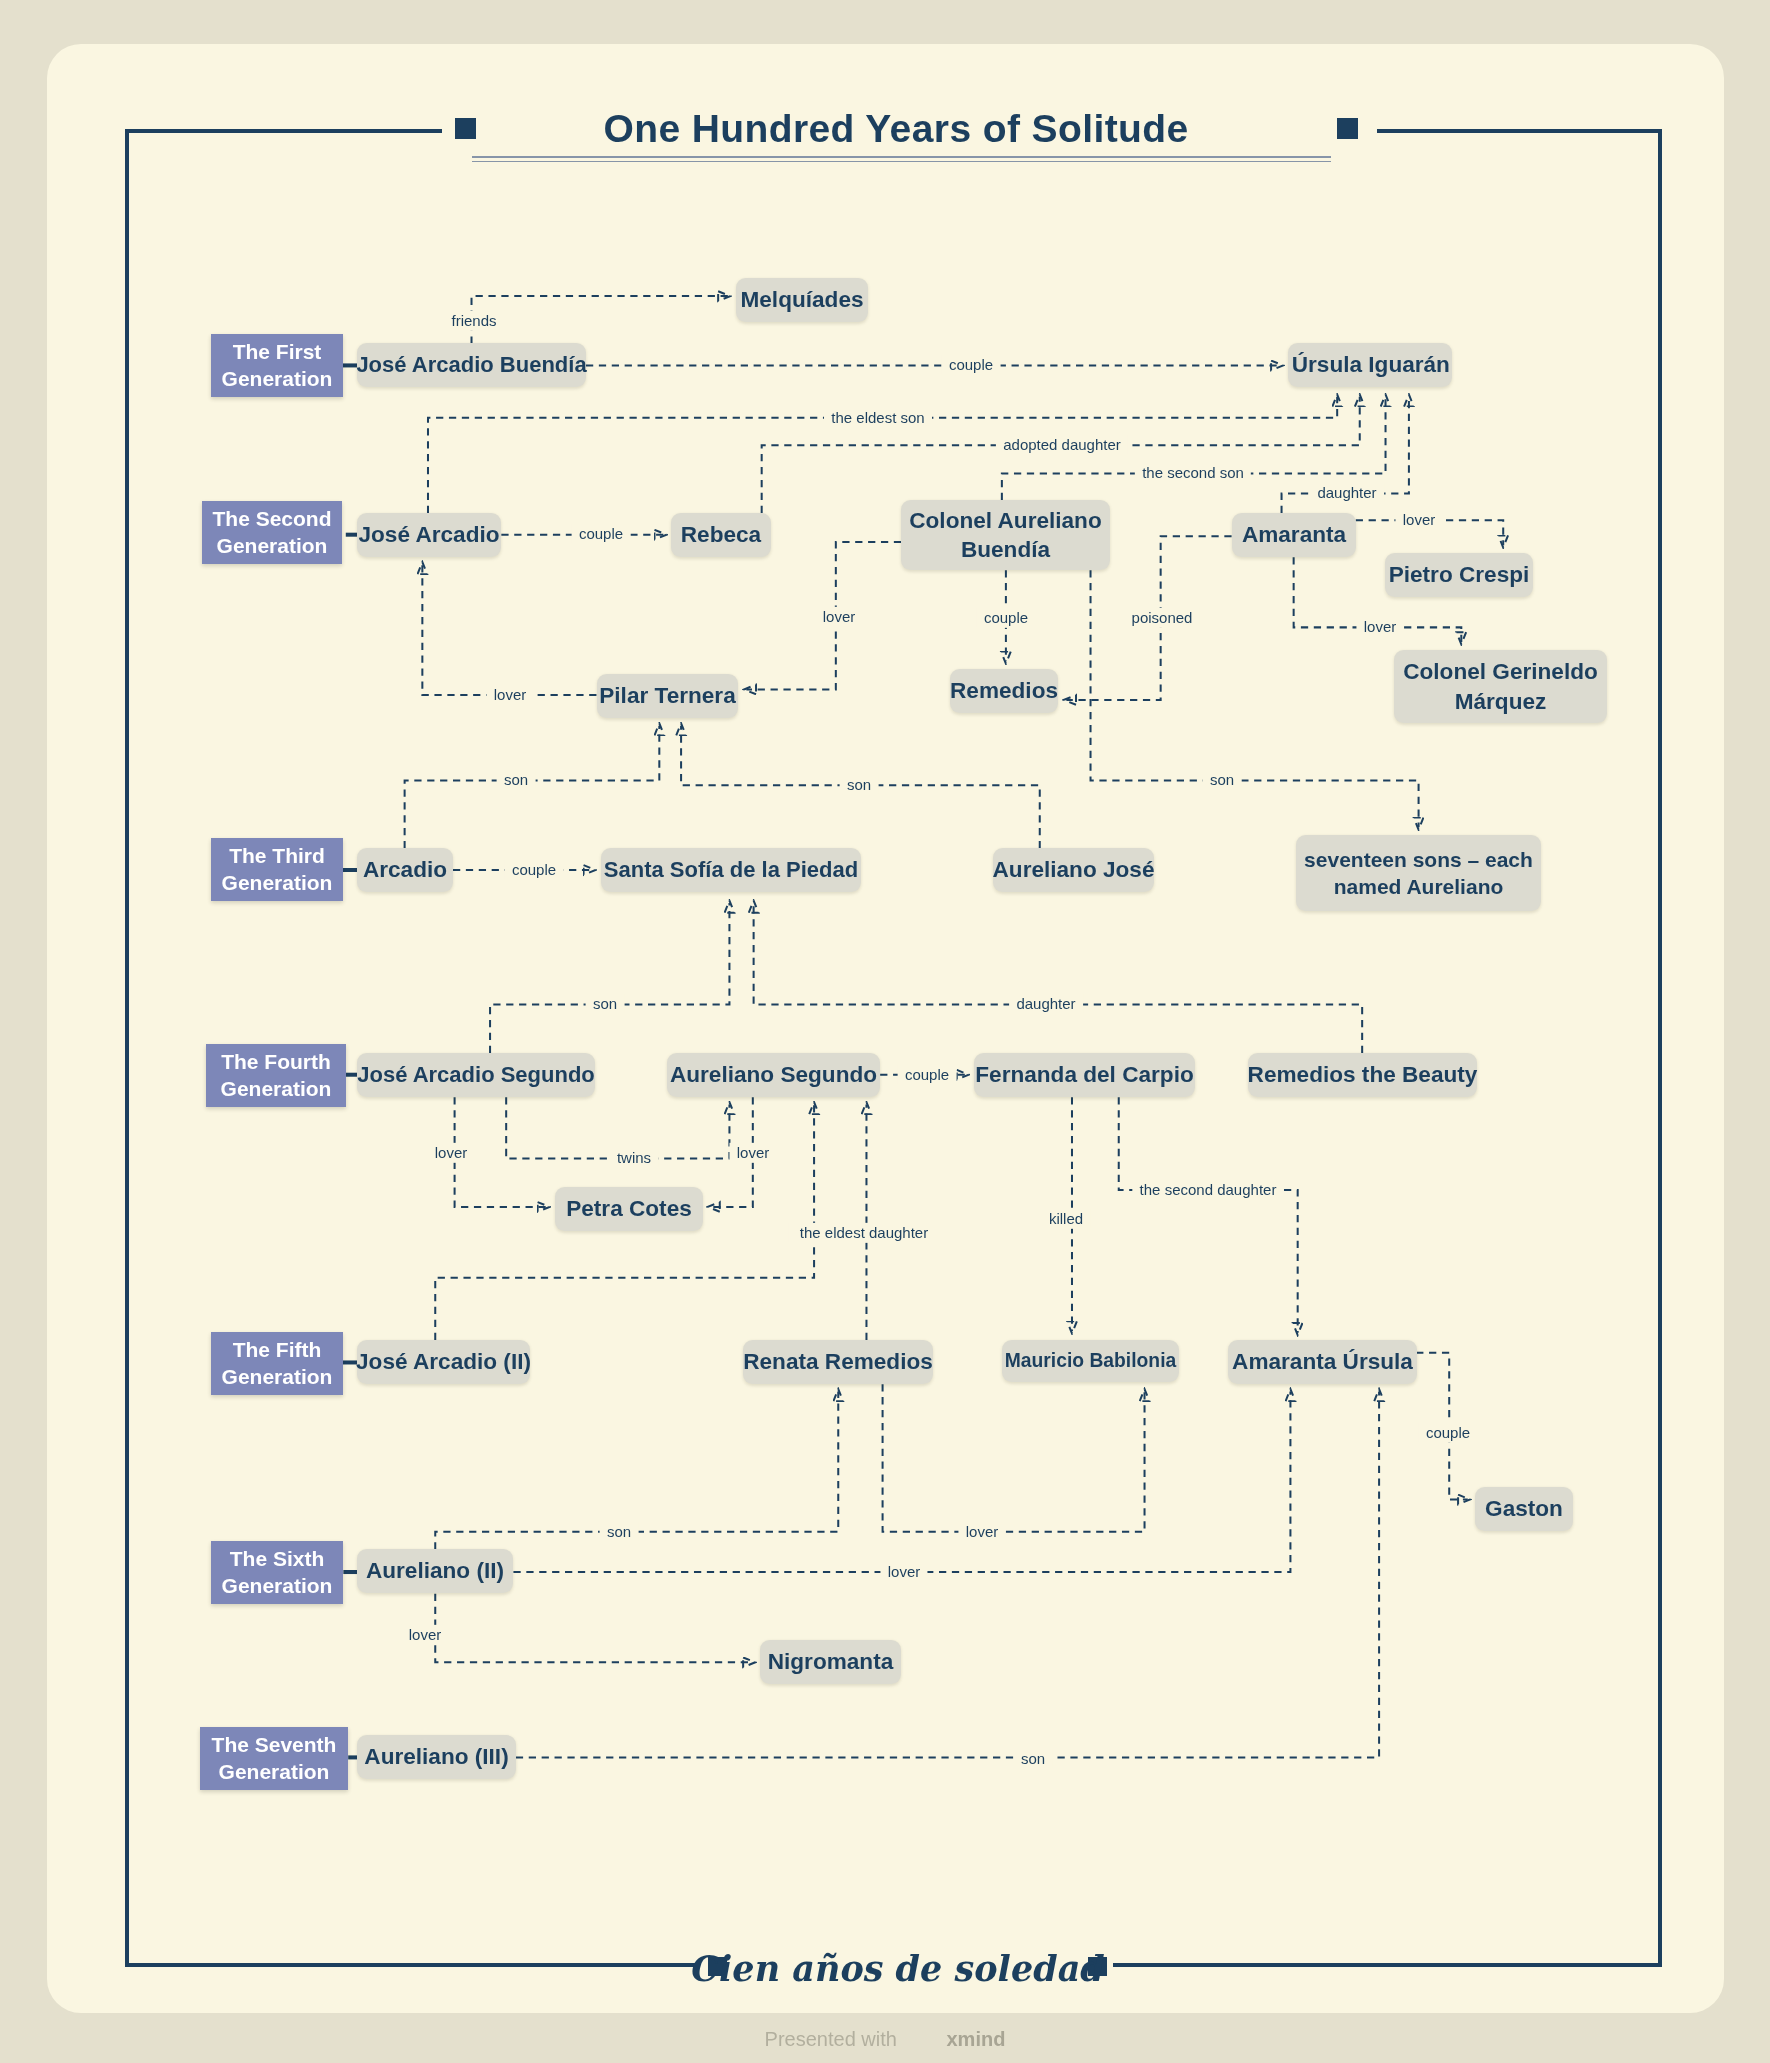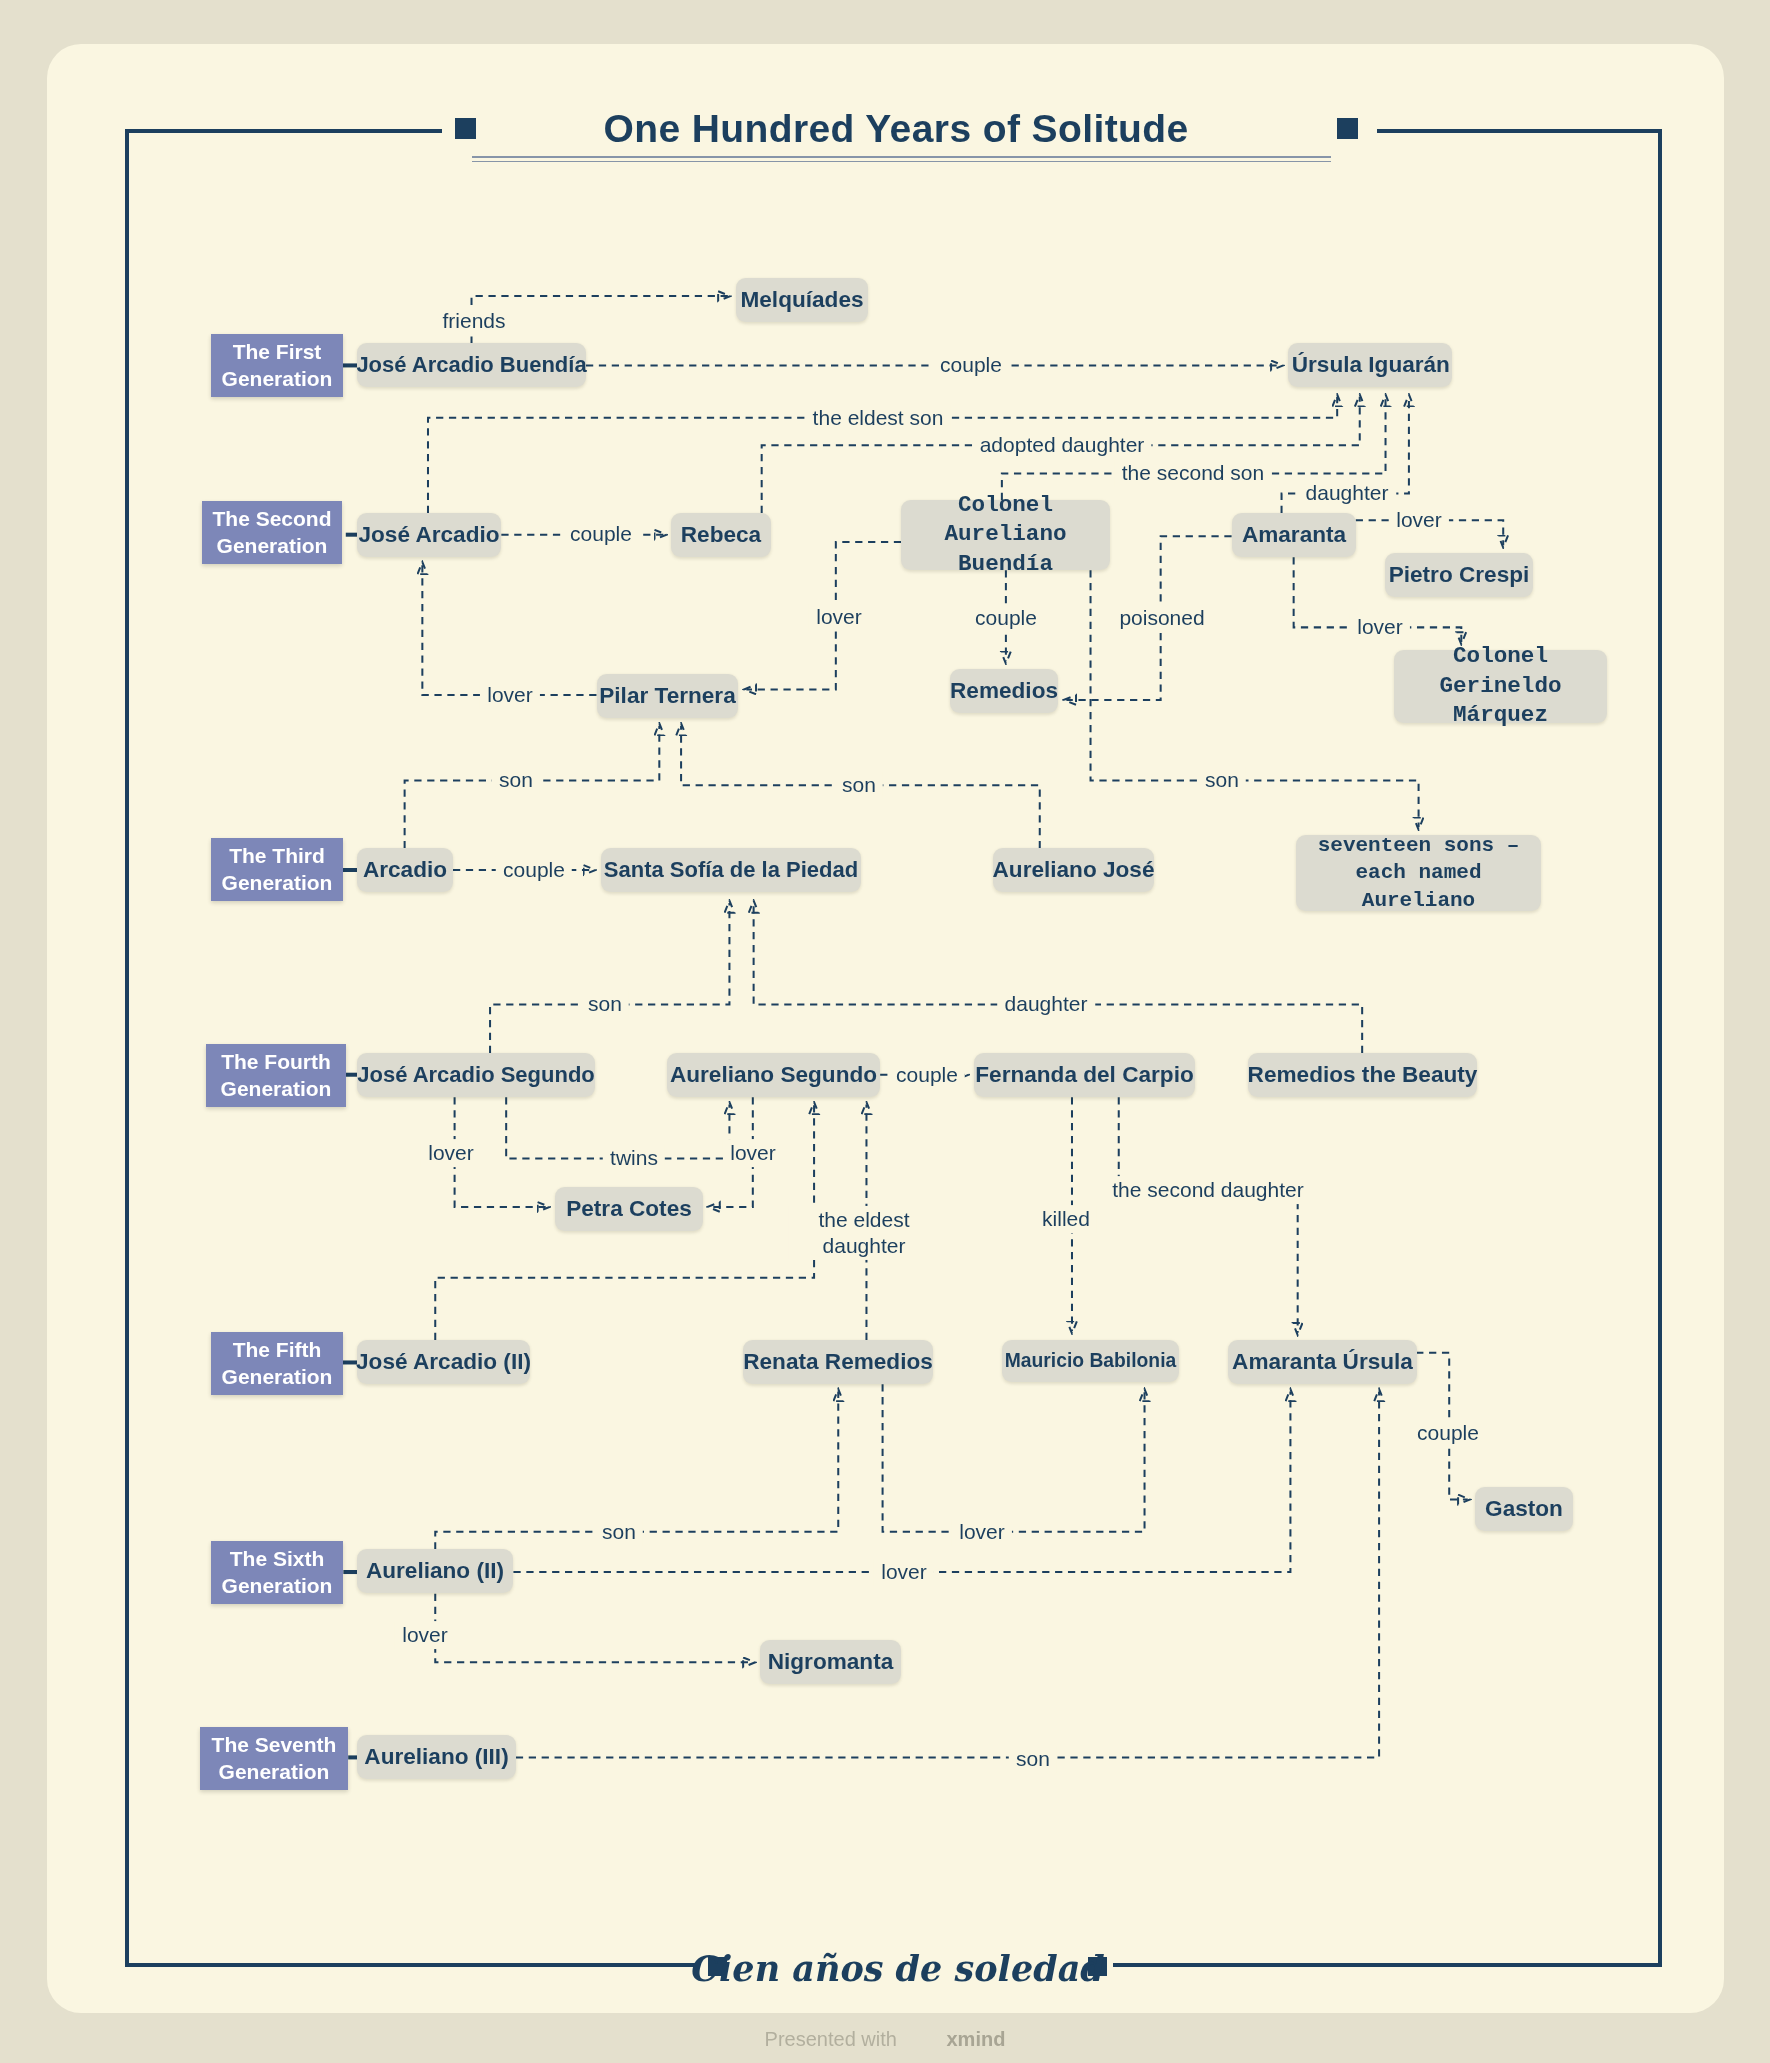--- a/index.html
+++ b/index.html
@@ -40,24 +40,24 @@
     display:flex;align-items:center;justify-content:center;text-align:center;
     font-weight:bold;font-size:21px;line-height:1.28;z-index:4;
     box-shadow:0 1.6px 4px rgba(40,40,20,.18);padding:0 4.8px;box-sizing:border-box;
   }
   .node{
     position:absolute;background:#dcdbd0;border-radius:9.7px;
     display:flex;align-items:center;justify-content:center;text-align:center;
     font-weight:600;font-size:22.6px;color:#1c3f5e;white-space:nowrap;z-index:4;
     box-shadow:0 1.6px 3.2px rgba(40,40,20,.12);box-sizing:border-box;padding:0 6.4px;
   }
-  .node.wrap{white-space:normal;line-height:1.3;font-family:Liberation Mono, monospace;}
+  .node.wrap{white-space:normal;line-height:1.3;}
   .elabel{
     position:absolute;transform:translate(-50%,-50%);background:#faf6e1;
-    font-size:21px;font-weight:500;color:#1c3f5e;white-space:nowrap;
+    font-size:15px;font-weight:500;color:#1c3f5e;white-space:nowrap;
     padding:0.8px 7.3px;z-index:3;line-height:1.25;
   }
   .elabel.wrap{white-space:normal;text-align:center;}
   .attribution{
     position:absolute;left:885px;top:2039px;transform:translate(-50%,-50%);
     font-size:20px;color:#b2af9e;z-index:5;white-space:nowrap;
   }
   .attribution b{font-weight:bold;color:#a8a594;margin-left:44px;}
 </style>
 </head>

